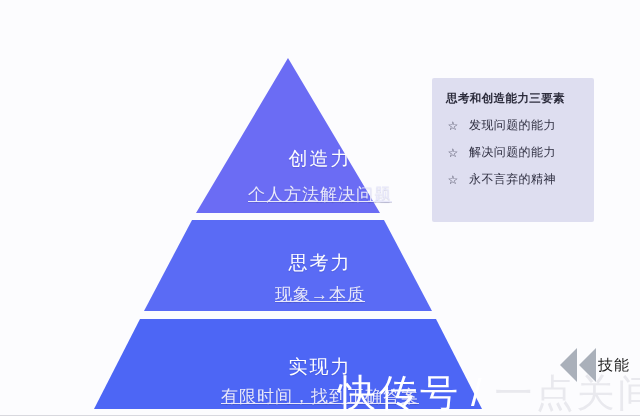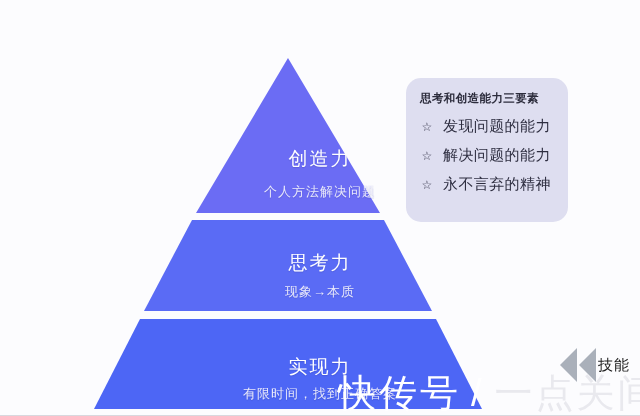--- a/index.html
+++ b/index.html
@@ -47,24 +47,25 @@
     text-align: center;
     color: #ffffff;
     text-shadow: 0 1px 1px rgba(40,40,110,0.18);
   }
   .tier-title {
     font-size: 19px;
     letter-spacing: 2px;
     font-weight: 400;
   }
   .tier-sub {
-    font-size: 13px;
+    font-size: 17px;
     letter-spacing: 1px;
     color: #e8e8fb;
     font-weight: 400;
+    text-decoration: underline;
   }
 
   
   #t1-title { top: 146px; }
   #t1-sub   { top: 183px; }
   
   #t2-title { top: 250px; }
   #t2-sub   { top: 283px; }
   
   #t3-title { top: 354px; }
@@ -99,26 +100,26 @@
     border-top: 17px solid transparent;
     border-bottom: 17px solid transparent;
     border-right: 17px solid #aab0ba;
   }
   #left-group .side-label { margin-right: 6px; }
   #right-group .side-label { }
 
   
   #info-card {
     position: absolute;
-    left: 406px;
+    left: 432px;
     top: 78px;
     width: 162px;
     height: 144px;
     background: #dedef0;
-    border-radius: 15px;
+    border-radius: 2px;
     box-sizing: border-box;
     padding: 13px 10px 10px 14px;
   }
   #card-title {
     font-size: 11.5px;
     font-weight: bold;
     color: #2c2c3c;
     letter-spacing: 0.4px;
     margin-bottom: 11px;
     white-space: nowrap;
@@ -130,21 +131,21 @@
   }
   .star-icon {
     width: 14px;
     flex: 0 0 14px;
     font-size: 12px;
     line-height: 1;
     color: #3b3b50;
     text-align: center;
   }
   .card-item-label {
-    font-size: 15px;
+    font-size: 12px;
     color: #2e2e40;
     letter-spacing: 0.4px;
     margin-left: 9px;
     white-space: nowrap;
   }
 
   
   #watermark {
     position: absolute;
     left: 338px;

